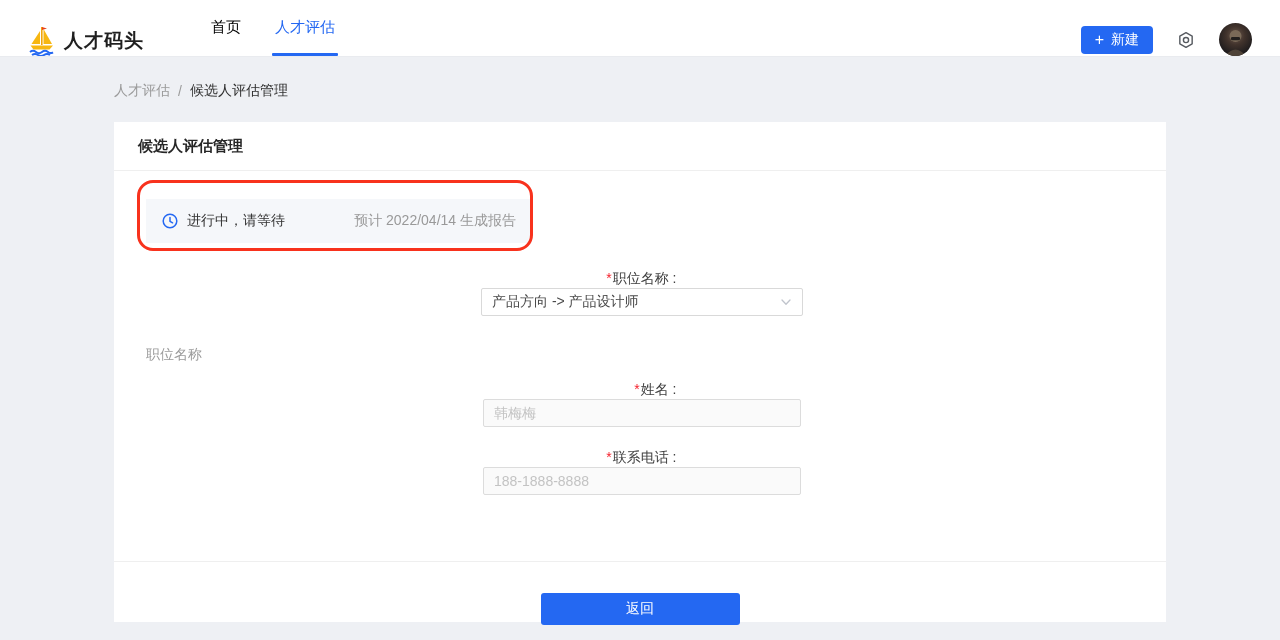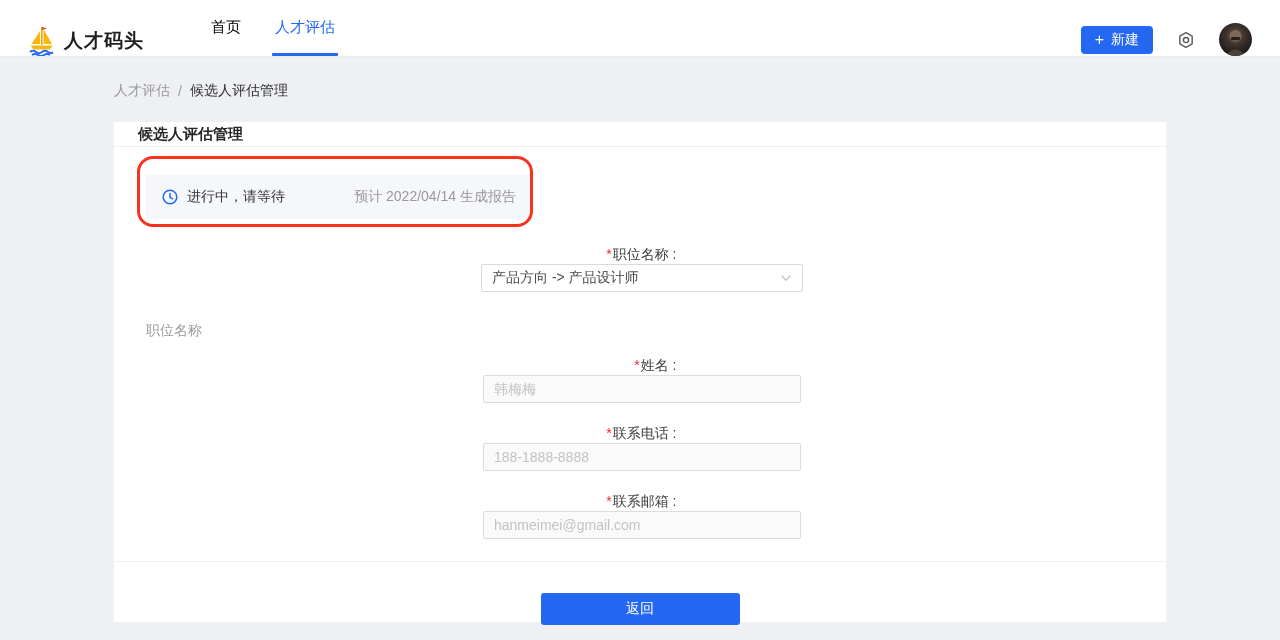--- a/index.html
+++ b/index.html
@@ -278,24 +278,20 @@
       <div class="form-row">
         <span class="form-label"><span class="req">*</span><span>姓名 :</span></span>
         <input class="text-input form-control" type="text" placeholder="韩梅梅" style="">
       </div>
 
       <div class="form-row">
         <span class="form-label"><span class="req">*</span><span>联系电话 :</span></span>
         <input class="text-input form-control" type="text" placeholder="188-1888-8888" style="">
       </div>
 
-      <div class="form-row">
-        <span class="form-label"><span class="req">*</span><span>联系邮箱 :</span></span>
-        <input class="text-input form-control" type="text" placeholder="hanmeimei@gmail.com" style="">
-      </div>
 
     </div>
   </div>
 
   <div class="card-footer">
     <button class="btn-back">返回</button>
   </div>
 
 </div>
 

